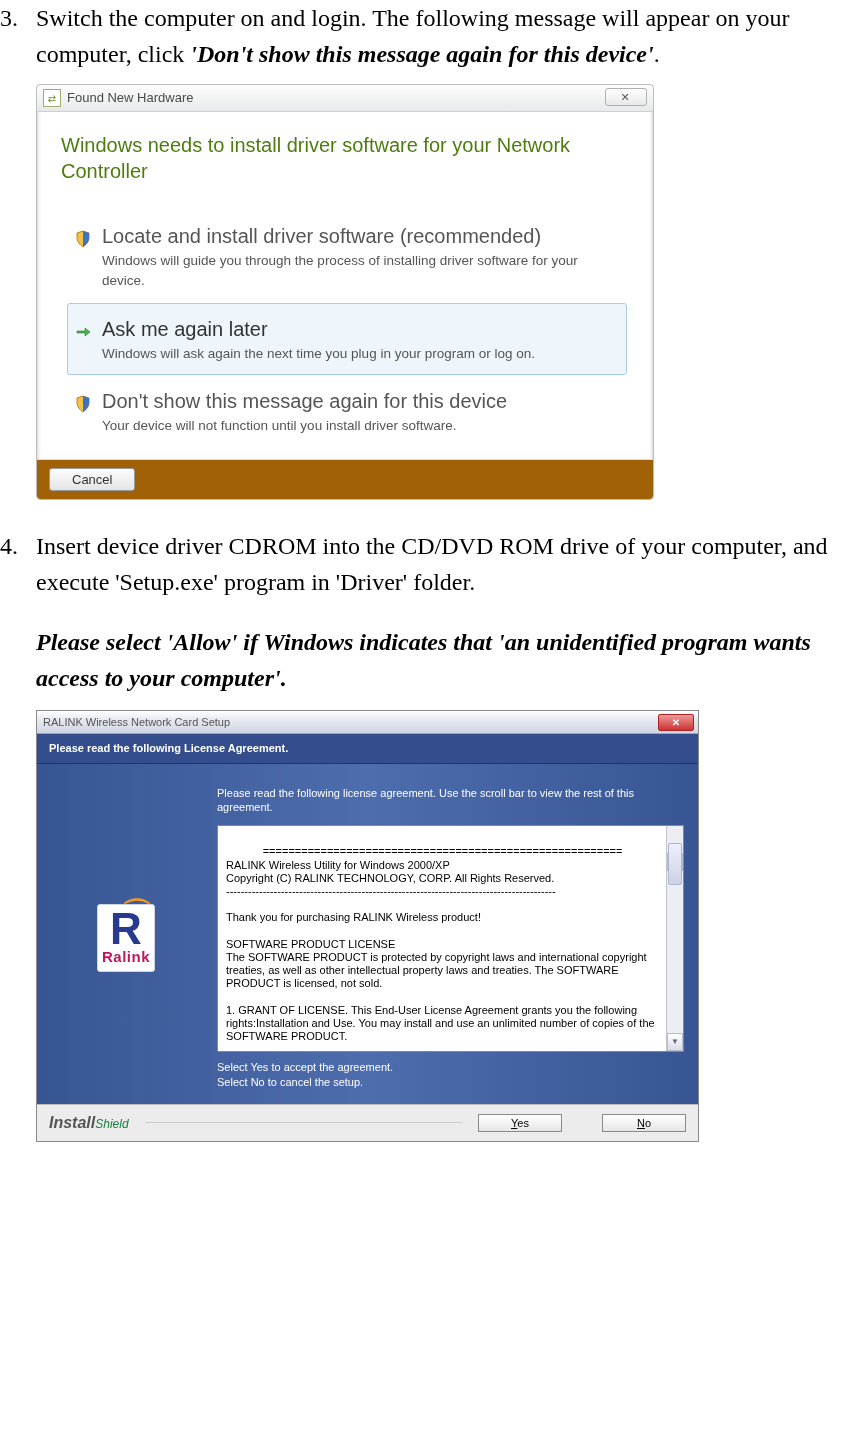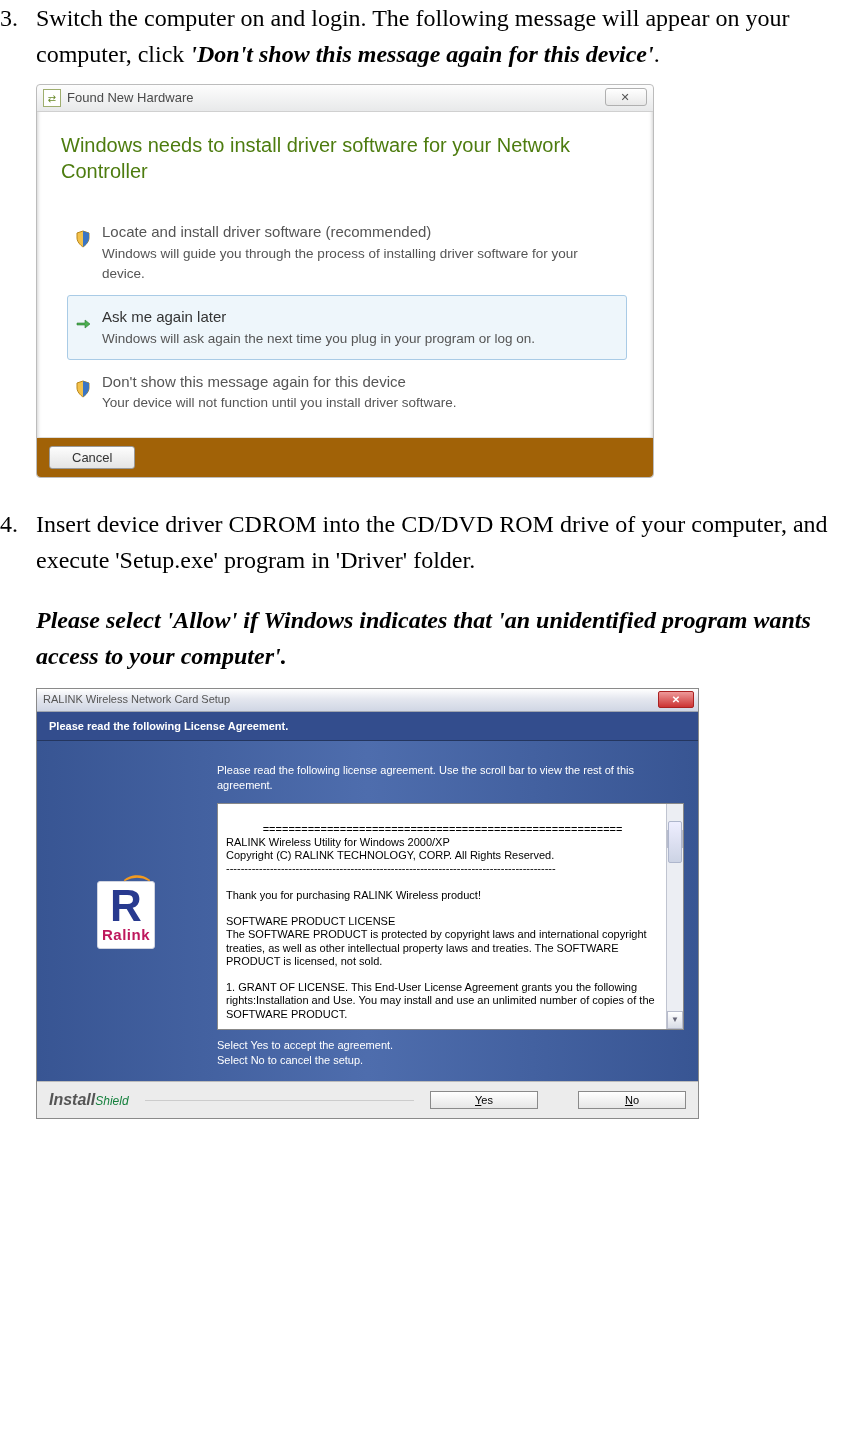--- a/index.html
+++ b/index.html
@@ -71,21 +71,21 @@
     border-radius:3px;
     padding:10px 8px 10px 34px;
     position:relative;
     margin:0 6px;
   }
   .vista-option.hover {
     border-color:#a9cbe6;
     background:#eef6fb;
   }
   .vista-option .opt-title {
-    font-size:15px;
+    font-size:20px;
     color:#555;
   }
   .vista-option.hover .opt-title {
     color:#333;
   }
   .vista-option .opt-desc {
     font-size:13.5px;
     color:#555;
   }
   .shield-icon, .arrow-icon {
@@ -170,21 +170,21 @@
   .is-accept {
     font-size:11px;margin-top:8px;line-height:1.35;
   }
   .is-footer {
     background:#ececec;border-top:1px solid #bcbcbc;padding:6px 12px;display:flex;align-items:center;
   }
   .is-brand-is{font-size:16px;color:#555;font-weight:bold;font-style:italic;}
   .is-brand-sh{font-size:12px;color:#15803d;font-style:italic;}
   .is-footer-line{flex:1;height:1px;background:#ccc;margin:0 16px;}
   .is-btn {
-    font-family:Tahoma,sans-serif;font-size:11px;padding:2px 0;width:108px;border:1px solid #8a8a8a;background:linear-gradient(#fff,#e6e6e6);margin-left:40px;
+    font-family:Tahoma,sans-serif;font-size:11px;padding:2px 0;width:84px;border:1px solid #8a8a8a;background:linear-gradient(#fff,#e6e6e6);margin-left:40px;
   }
   .is-btn:first-of-type{margin-left:0;}
   .u{text-decoration:underline;}
 </style>
 </head>
 <body>
 
 <ol>
 
   <li class="doc-item">

